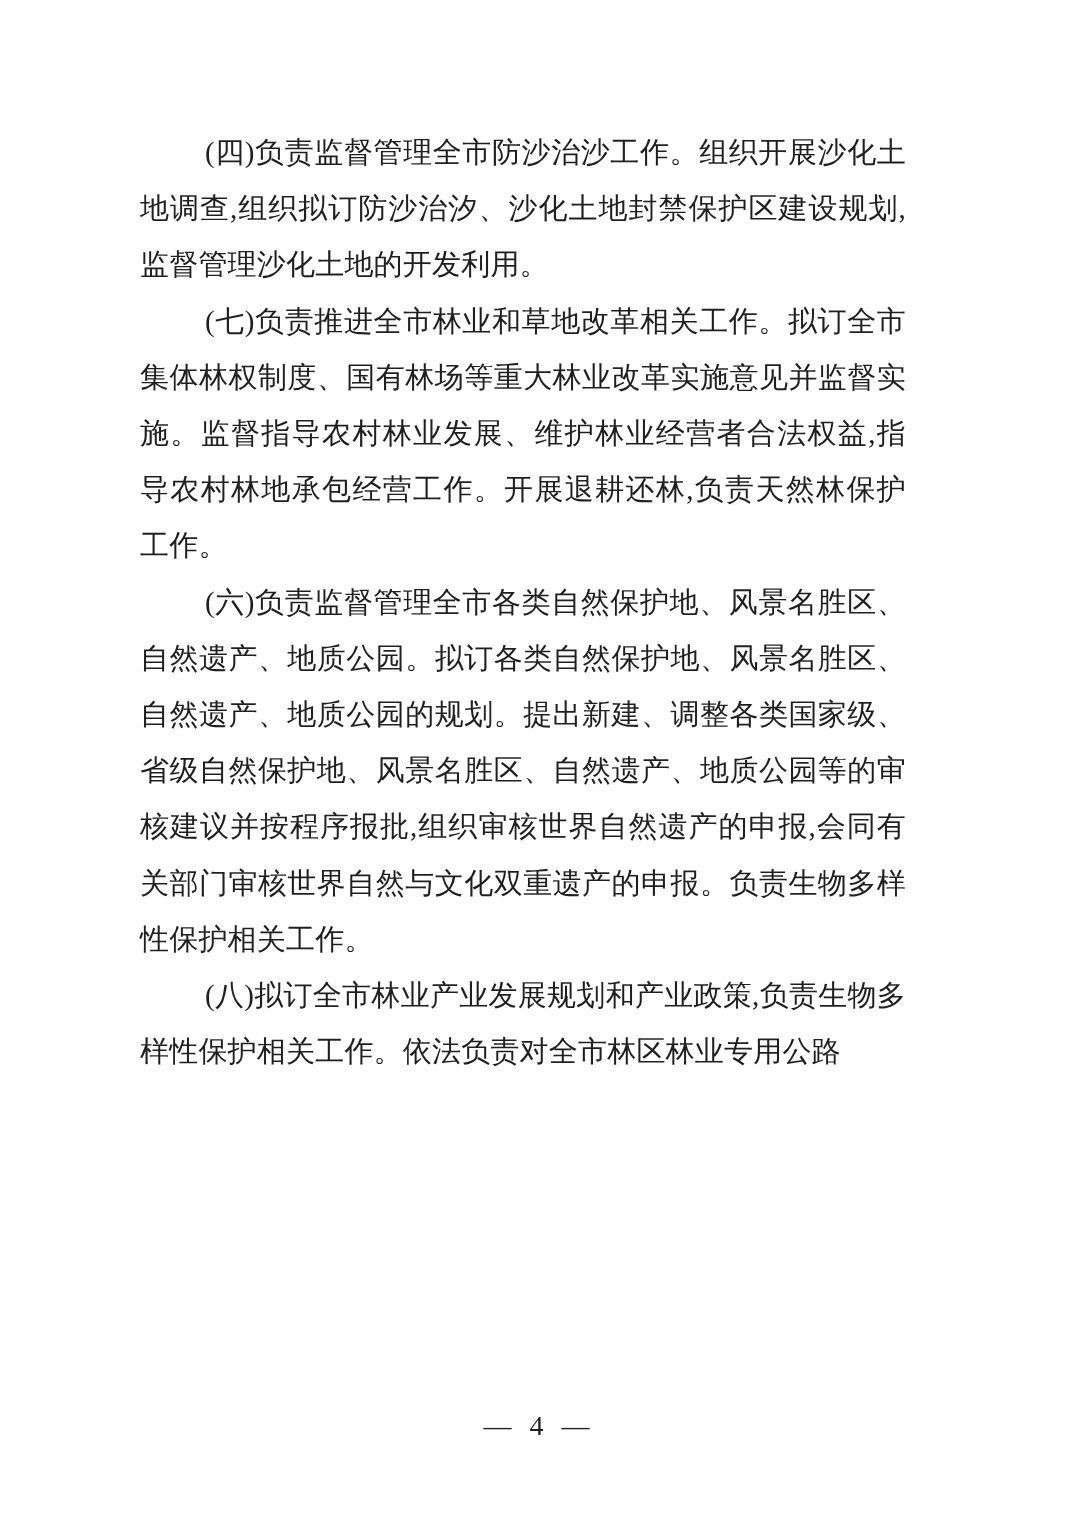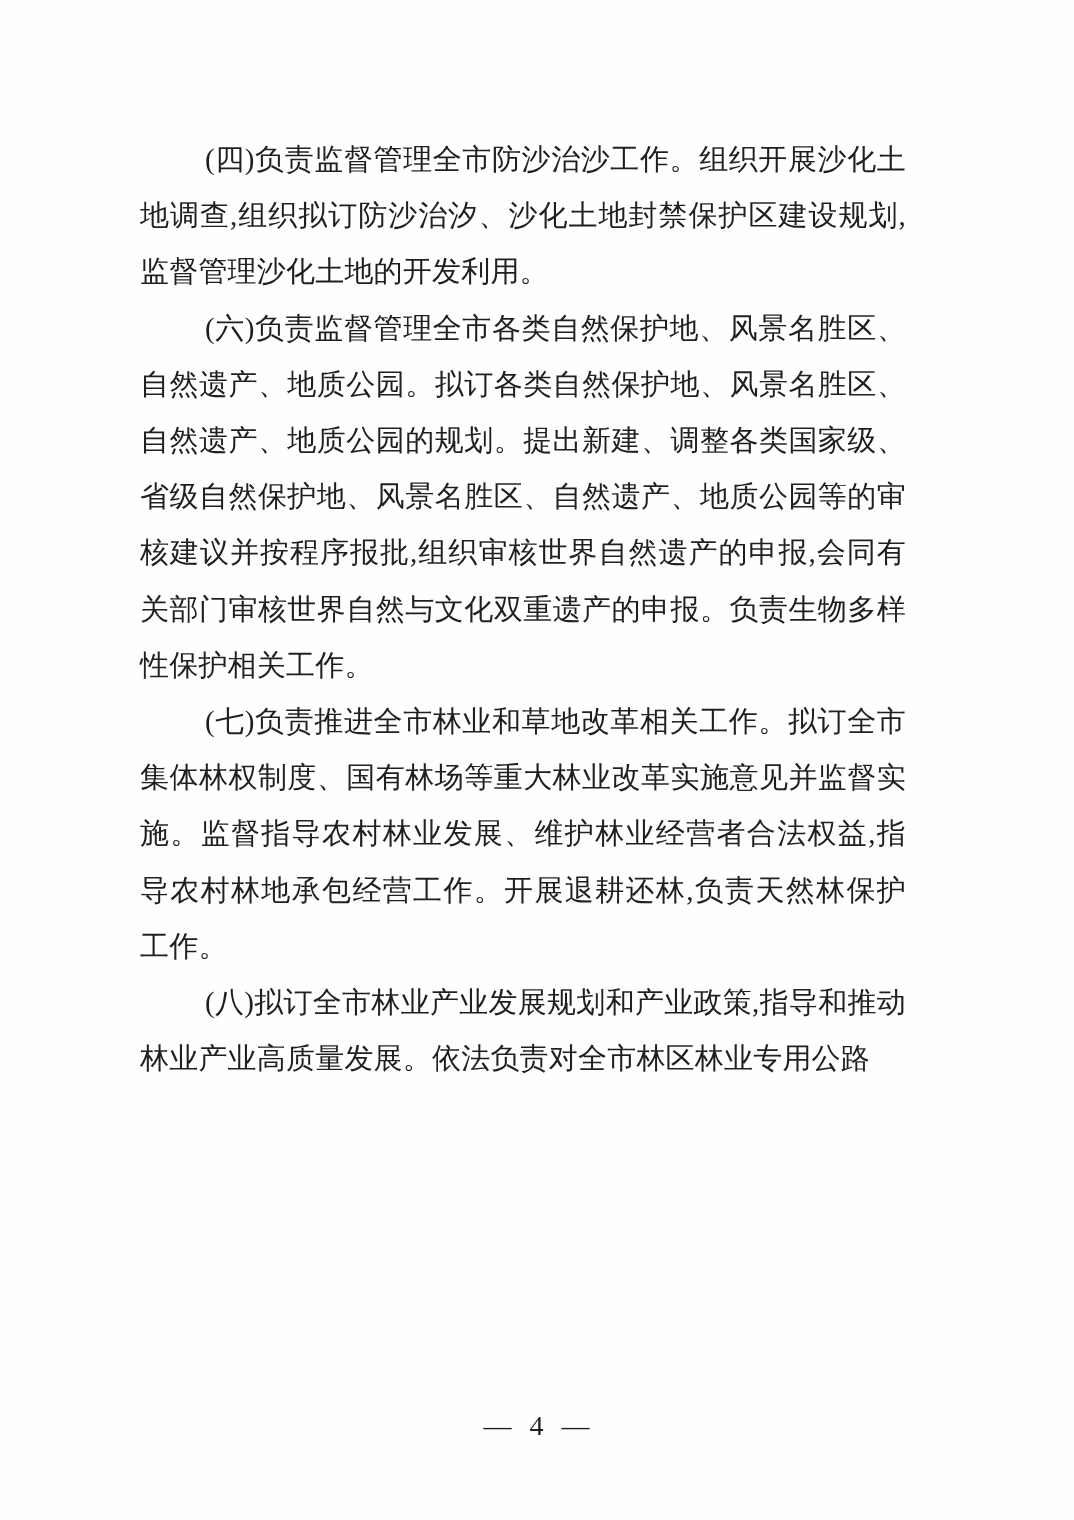--- a/index.html
+++ b/index.html
@@ -12,21 +12,21 @@
     width: 1074px;
     height: 1520px;
     background: #fefefe;
     font-family: "Liberation Serif", serif;
     color: #1f1f1f;
     overflow: hidden;
   }
   .content {
     position: absolute;
     left: 140px;
-    top: 131px;
+    top: 124px;
     width: 766px;
   }
   .content p {
     margin: 0;
     padding: 0;
     font-size: 29px;
     font-weight: 400;
     line-height: 56.2px;
     text-align: justify;
     text-align-last: left;
@@ -44,18 +44,18 @@
     word-spacing: 9px;
     letter-spacing: 1px;
   }
 </style>
 </head>
 <body>
 
 <div class="page">
   <div class="content">
     <p>(四)负责监督管理全市防沙治沙工作。组织开展沙化土地调查,组织拟订防沙治汐、沙化土地封禁保护区建设规划,监督管理沙化土地的开发利用。</p>
+    <p>(七)负责推进全市林业和草地改革相关工作。拟订全市集体林权制度、国有林场等重大林业改革实施意见并监督实施。监督指导农村林业发展、维护林业经营者合法权益,指导农村林地承包经营工作。开展退耕还林,负责天然林保护工作。</p>
     <p>(六)负责监督管理全市各类自然保护地、风景名胜区、自然遗产、地质公园。拟订各类自然保护地、风景名胜区、自然遗产、地质公园的规划。提出新建、调整各类国家级、省级自然保护地、风景名胜区、自然遗产、地质公园等的审核建议并按程序报批,组织审核世界自然遗产的申报,会同有关部门审核世界自然与文化双重遗产的申报。负责生物多样性保护相关工作。</p>
-    <p>(七)负责推进全市林业和草地改革相关工作。拟订全市集体林权制度、国有林场等重大林业改革实施意见并监督实施。监督指导农村林业发展、维护林业经营者合法权益,指导农村林地承包经营工作。开展退耕还林,负责天然林保护工作。</p>
-    <p>(八)拟订全市林业产业发展规划和产业政策,指导和推动林业产业高质量发展。依法负责对全市林区林业专用公路</p>
+    <p>(八)拟订全市林业产业发展规划和产业政策,负责生物多样性保护相关工作。依法负责对全市林区林业专用公路</p>
   </div>
   <div class="footer">— 4 —</div>
 </div>
 
 </body></html>

